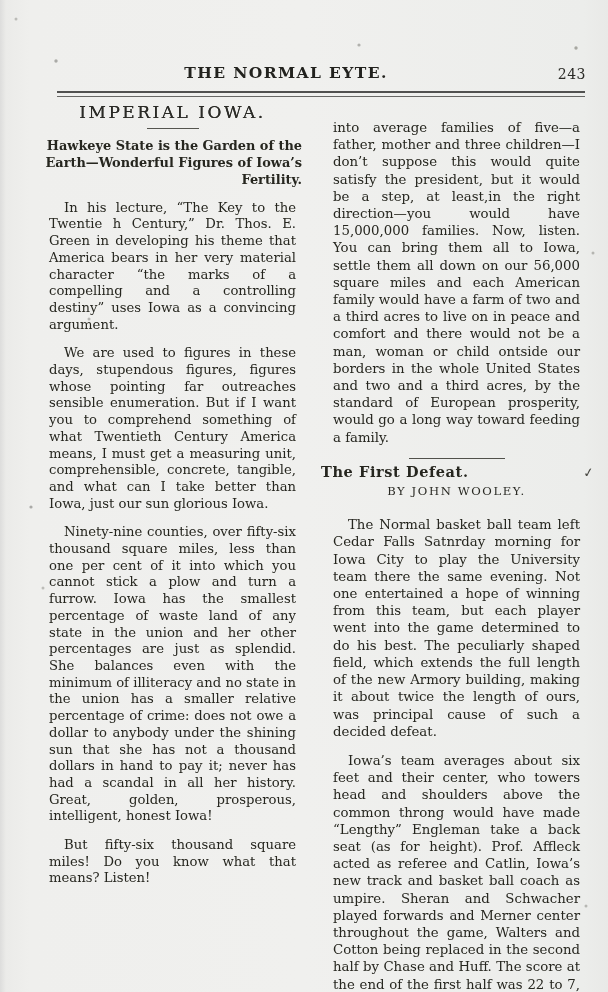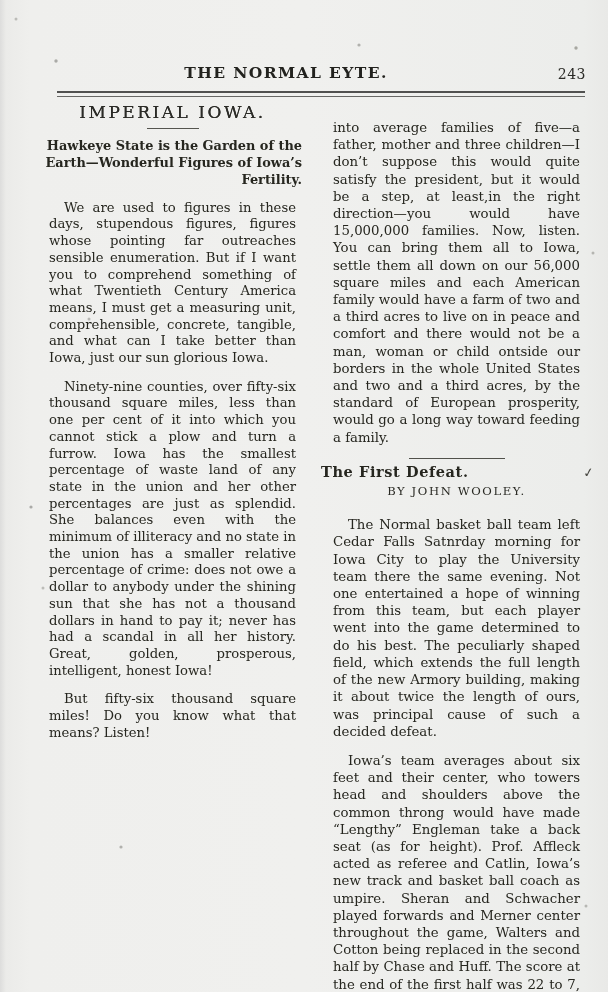--- a/index.html
+++ b/index.html
@@ -90,20 +90,21 @@
   </header>
 
   <div class="double-rule"></div>
 
   <main class="columns">
 
     <section class="col left">
       <h1 class="art-title">IMPERIAL IOWA.</h1>
       <div class="title-rule"></div>
       <h2 class="art-subtitle">Hawkeye State is the Garden of the Earth—Wonderful Figures of Iowa’s Fertility.</h2>
+      <p class="body-p">In his lecture, “The Key to the Twentie h Century,” Dr. Thos. E. Green in developing his theme that America bears in her very material character “the marks of a compelling and a controlling destiny” uses Iowa as a convincing argument.</p>
       <p class="body-p">We are used to figures in these days, stupendous figures, figures whose pointing far outreaches sensible enumeration.  But if I want you to comprehend something of what Twentieth Century America means, I must get a measuring unit, comprehensible, concrete, tangible, and what can I take better than Iowa, just our sun glorious Iowa.</p>
       <p class="body-p">Ninety-nine counties, over fifty-six thousand square miles, less than one per cent of it into which you cannot stick a plow and turn a furrow.  Iowa has the smallest percentage of waste land of any state in the union and her other percentages are just as splendid. She balances even with the minimum of illiteracy and no state in the union has a smaller relative percentage of crime: does not owe a dollar to anybody under the shining sun that she has not a thousand dollars in hand to pay it; never has had a scandal in all her history.  Great, golden, prosperous, intelligent, honest Iowa!</p>
       <p class="body-p">But fifty-six thousand square miles! Do you know what that means? Listen!</p>
     </section>
 
     <section class="col right">
       <p class="body-p no-indent">into average families of five—a father, mother and three children—I don’t suppose this would quite satisfy the president, but it would be a step, at least,in the right direction—you would have 15,000,000 families.  Now, listen. You can bring them all to Iowa, settle them all down on our 56,000 square miles and each American family would have a farm of two and a third acres to live on in peace and comfort and there would not be a man, woman or child ontside our borders in the whole United States and two and a third acres, by the standard of European prosperity, would go a long way toward feeding a family.</p>
 
       <div class="sep-rule"></div>
       <div class="art2-head">

